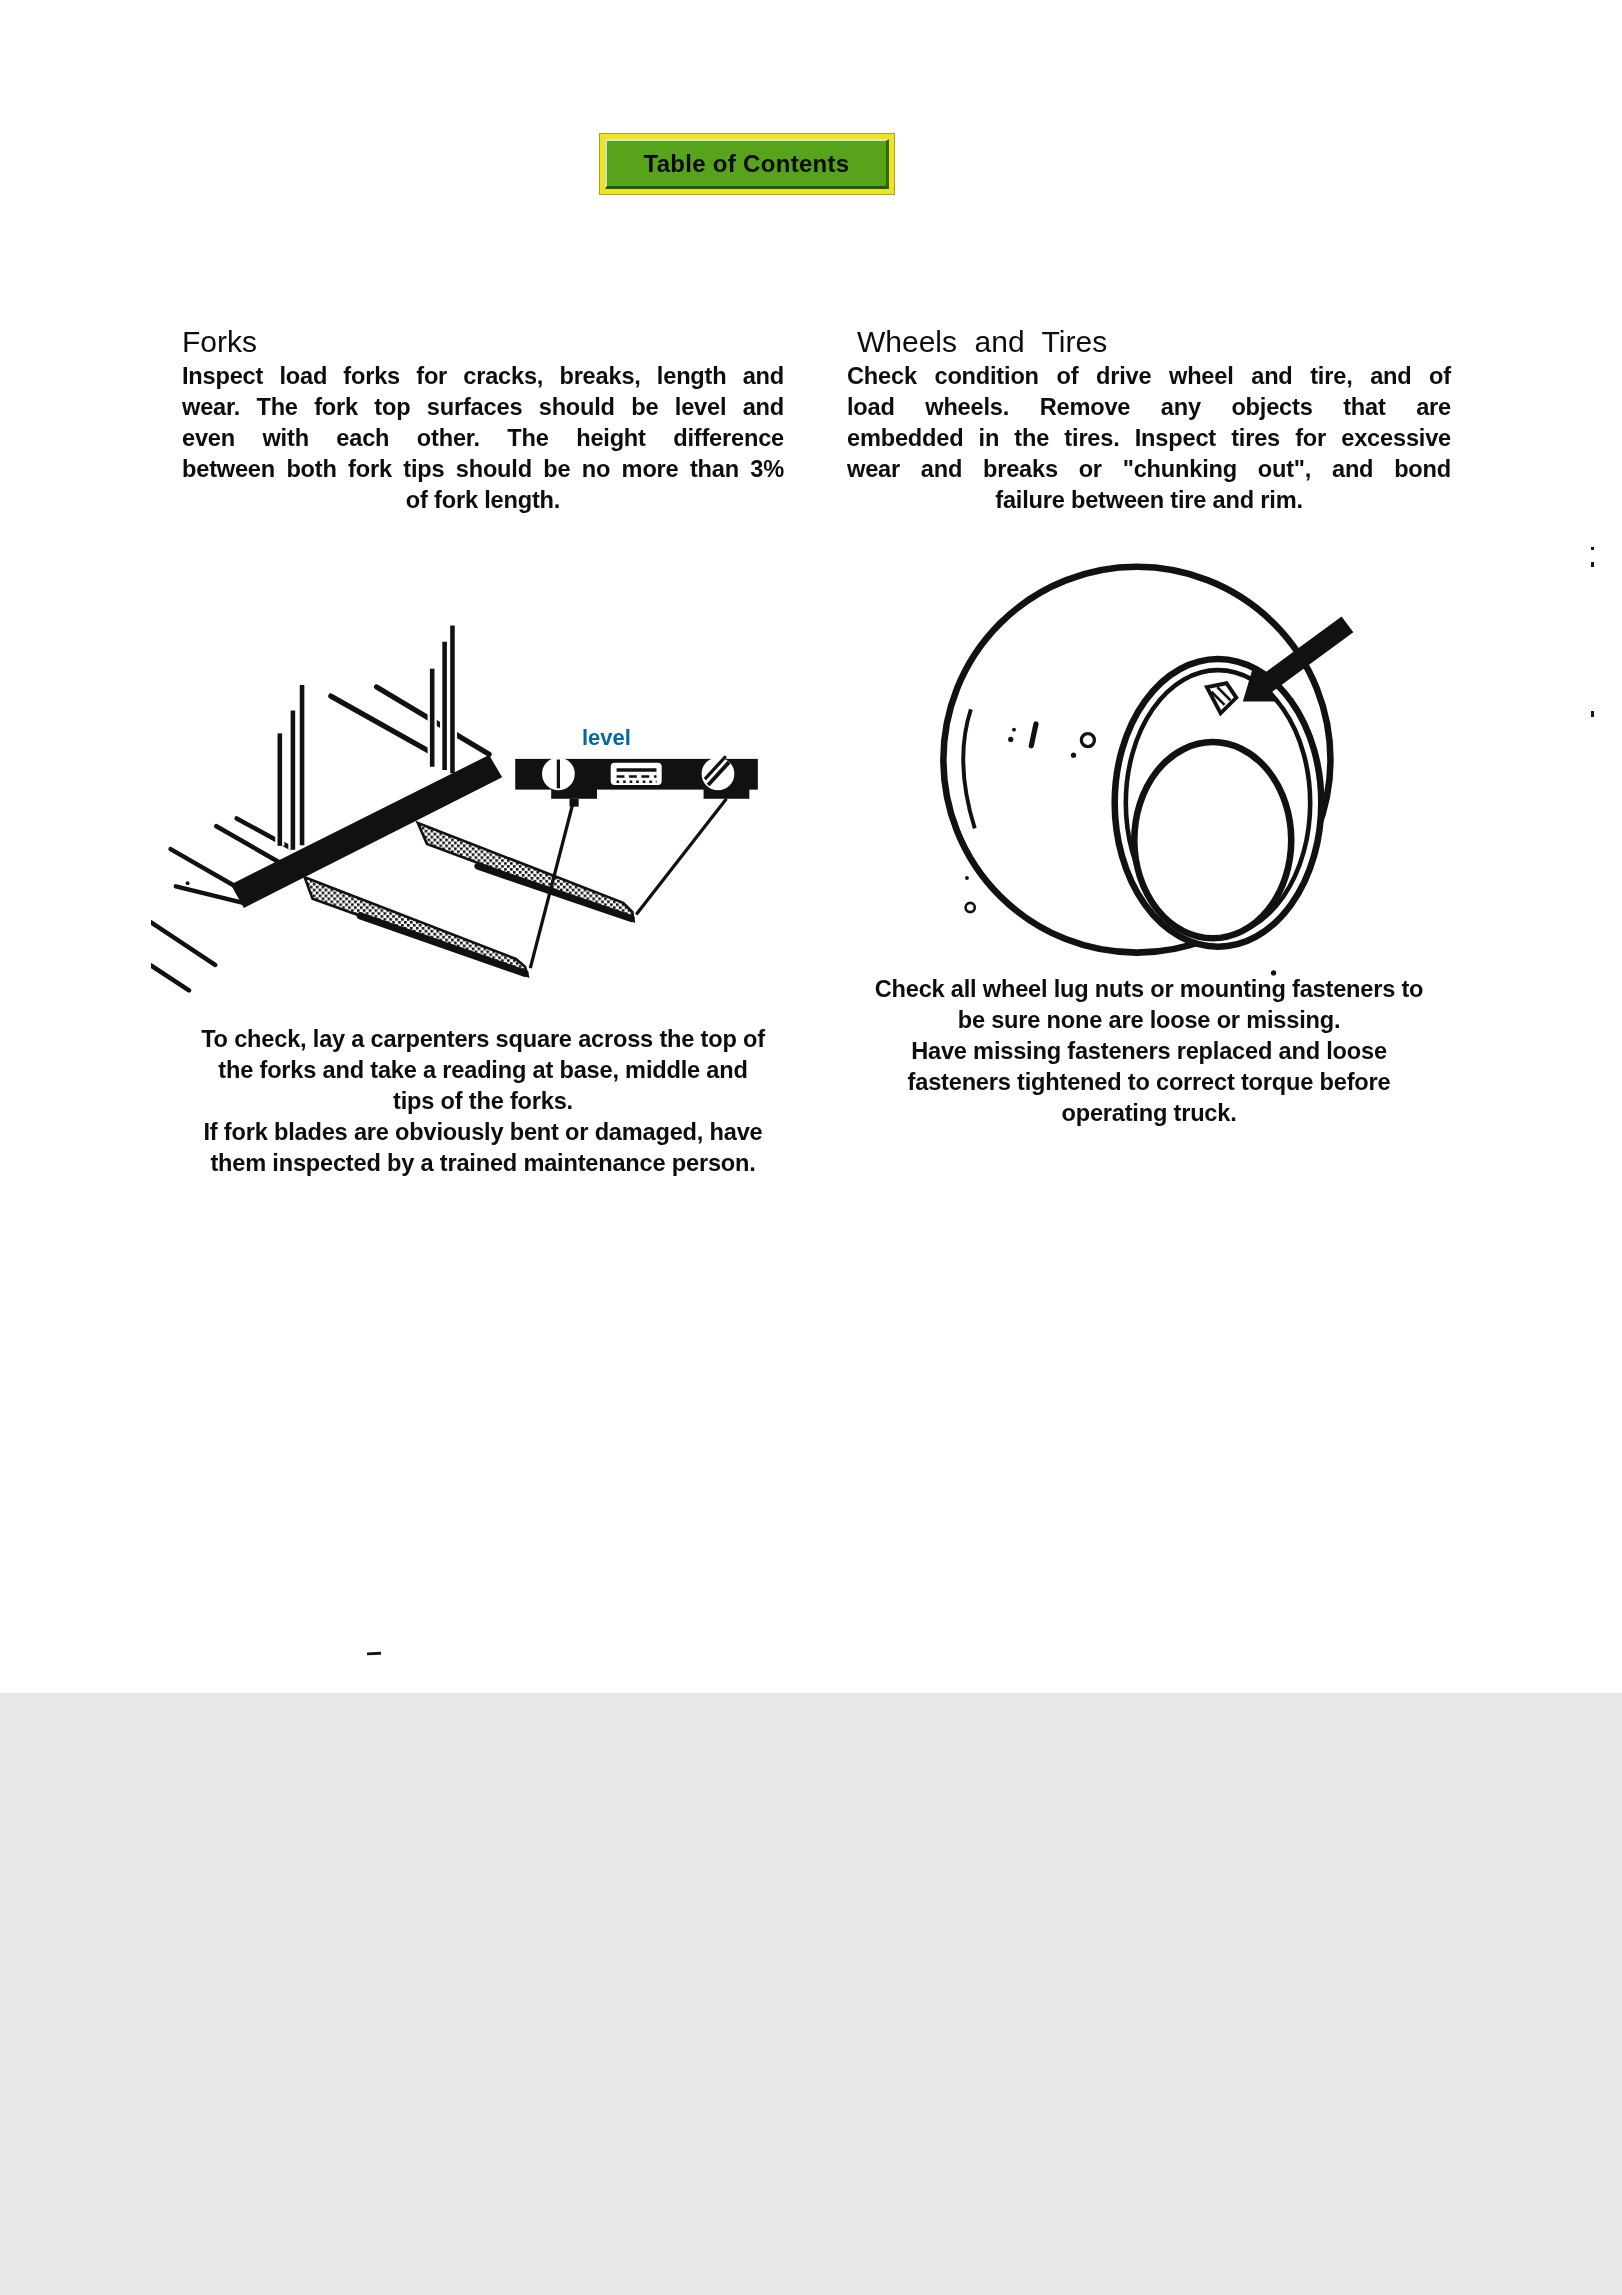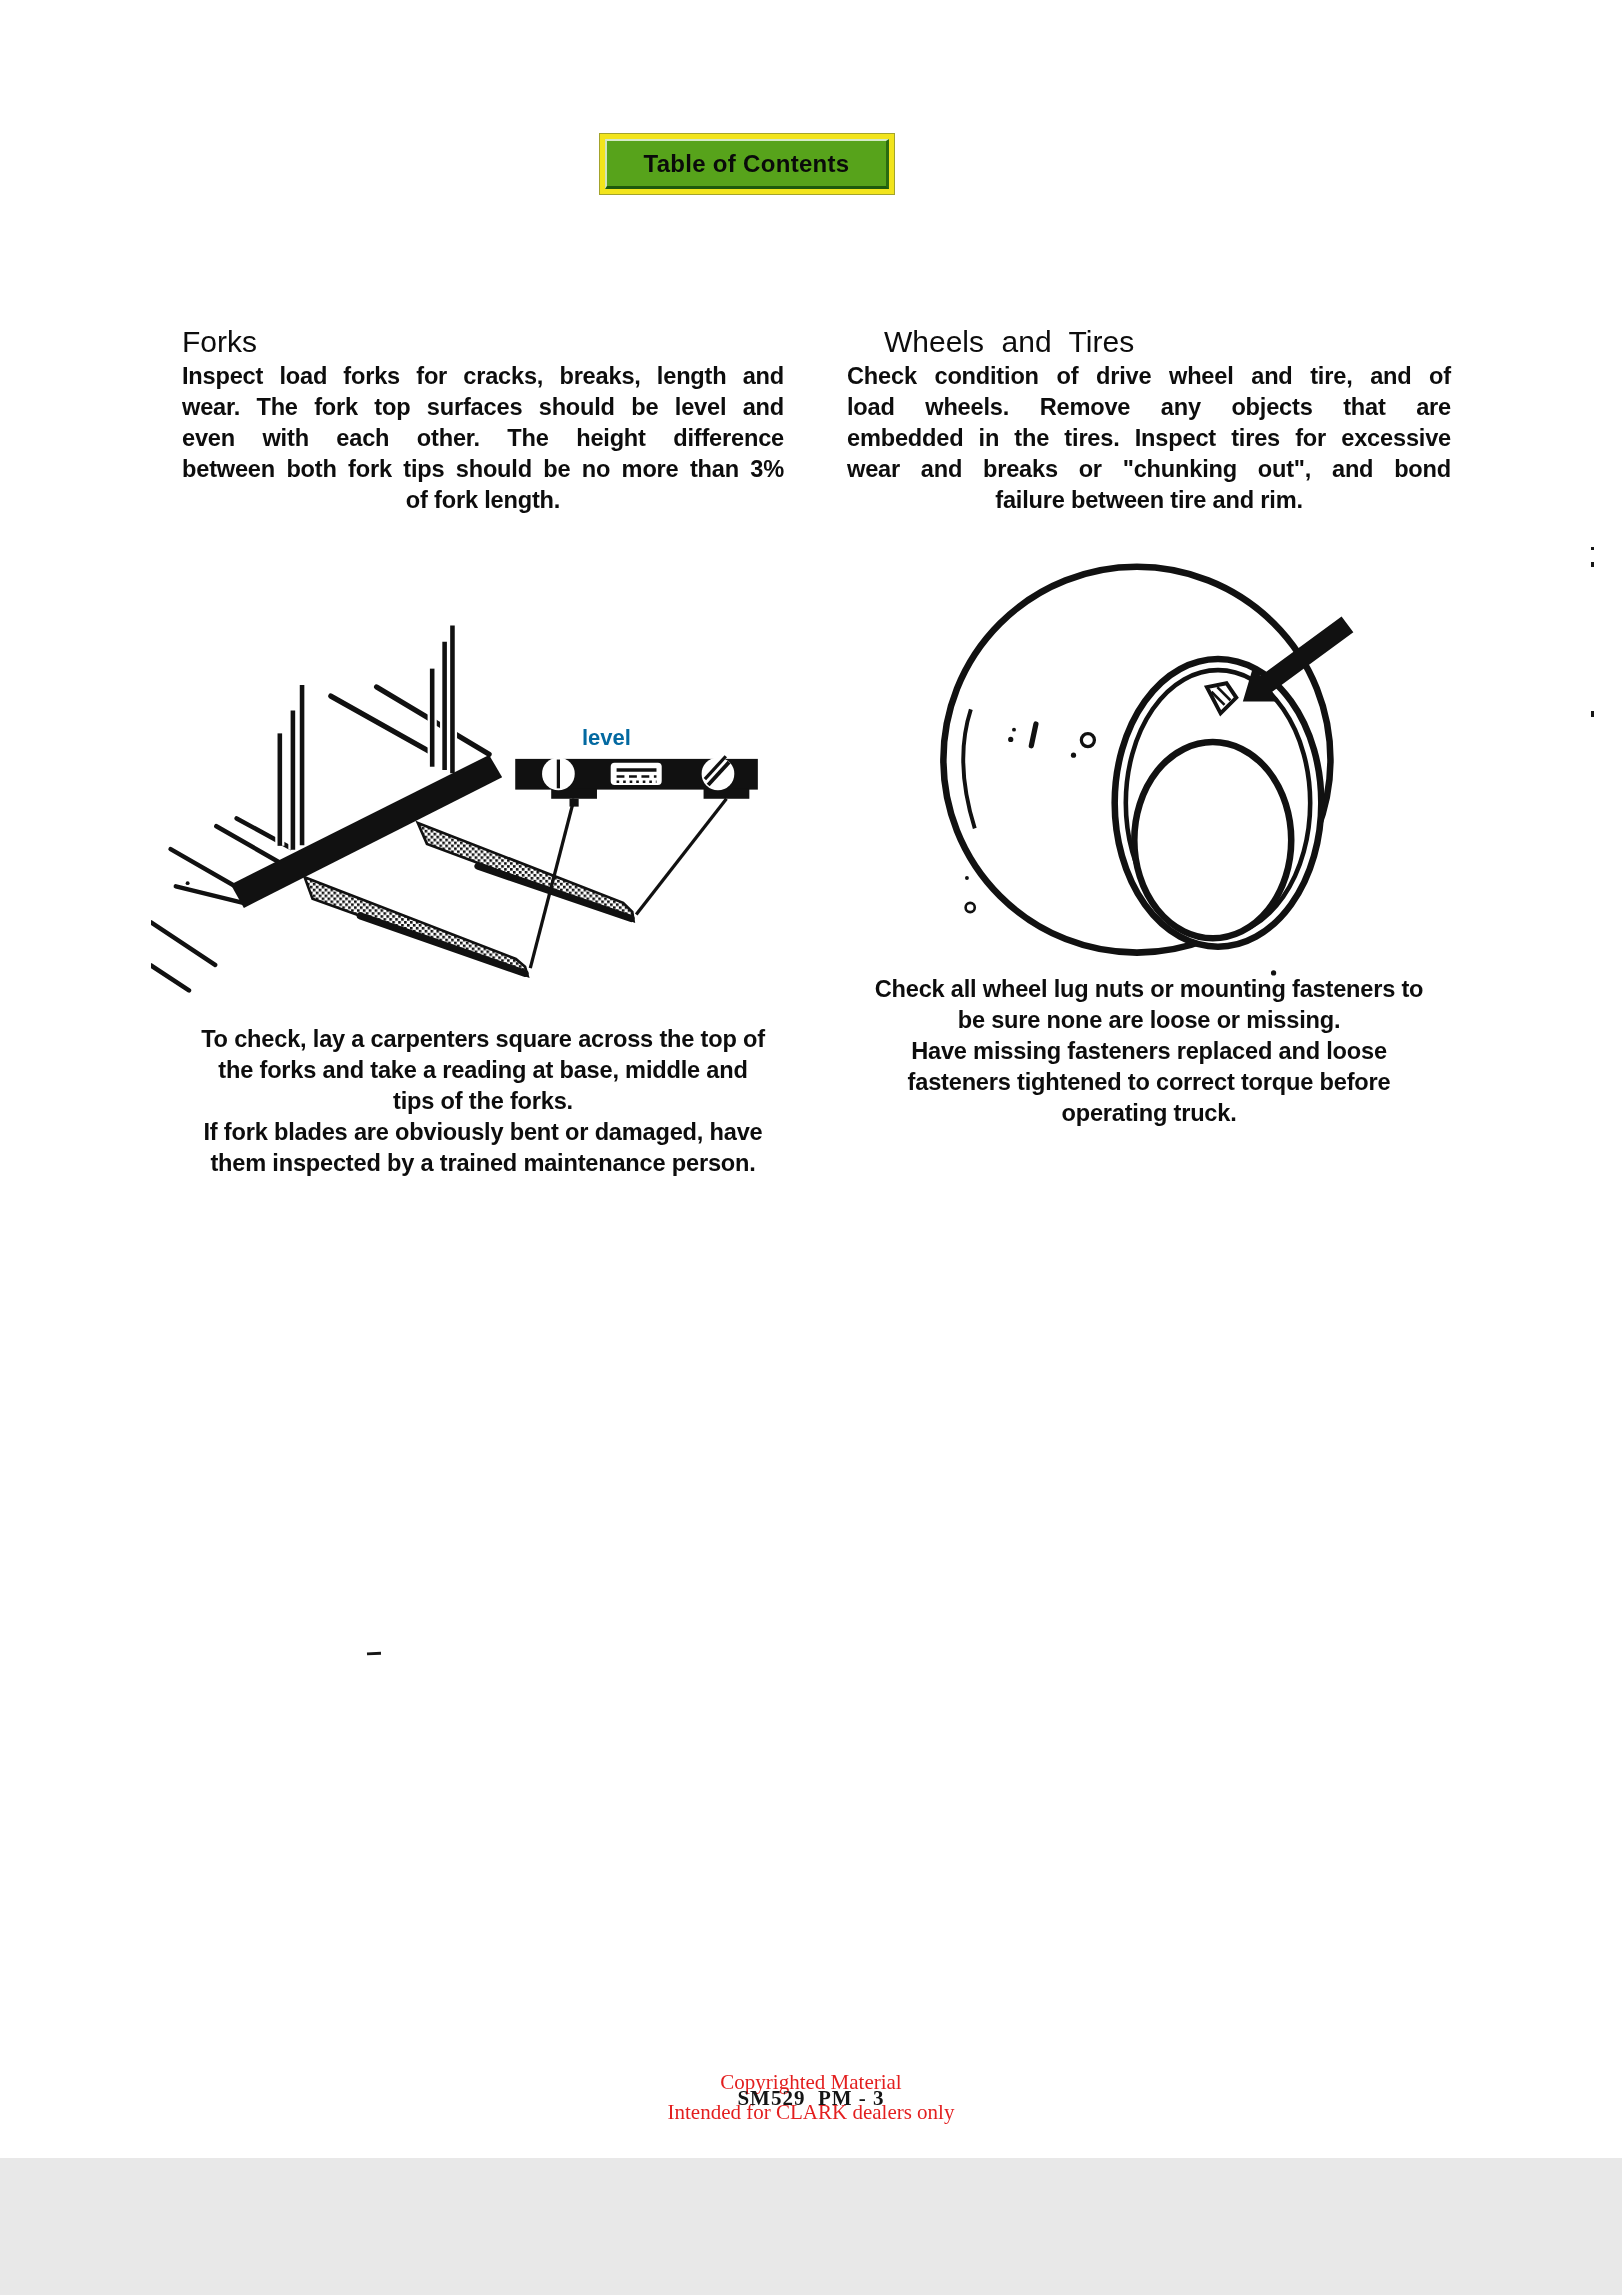--- a/index.html
+++ b/index.html
@@ -1,17 +1,17 @@
 <!DOCTYPE html>
 <html style="font-size:10.5px"><head>
 <meta charset="utf-8">
 <style>
   html,body{margin:0;padding:0;background:#e8e8e8;}
   .page{
-    position:relative; width:1623px; height:2158px; background:#ffffff;
+    position:relative; width:1623px; height:1693px; background:#ffffff;
     font-family:"Liberation Sans", sans-serif; color:#0d0d0d; overflow:hidden;
   }
   
   .toc-btn{
     position:absolute; left:599px; top:133px; width:296px; height:62px;
     background:#f2e41c; border:1.3px solid #a3a32c; box-sizing:border-box;
     padding:4.6px; cursor:pointer; display:block; text-decoration:none;
   }
   .toc-face{
     width:100%; height:100%; box-sizing:border-box; background:#57a31b;
@@ -146,21 +146,21 @@
   <div class="fig-label">level</div>
 
   <div class="para" style="left:182px; top:1024px;">
       <div class="pline">To check, lay a carpenters square across the top of</div>
       <div class="pline">the forks and take a reading at base, middle and</div>
       <div class="pline">tips of the forks.</div>
       <div class="pline">If fork blades are obviously bent or damaged, have</div>
       <div class="pline">them inspected by a trained maintenance person.</div>
     </div>
 
-  <div class="heading wide" style="left:884px; top:325px;">Wheels and Tires</div>
+  <div class="heading wide" style="left:857px; top:325px;">Wheels and Tires</div>
   <div class="para" style="left:847px; top:361px; width:604px;">
       <div class="pline fill">Check condition of drive wheel and tire, and of</div>
       <div class="pline fill">load wheels.   Remove any objects that are</div>
       <div class="pline fill">embedded in the tires.  Inspect tires for excessive</div>
       <div class="pline fill">wear and breaks or "chunking out", and bond</div>
       <div class="pline">failure between tire and rim.</div>
     </div>
 
   <svg class="fig" style="left:929px; top:559px;" width="425" height="425" viewBox="0 0 650 650">
     <ellipse cx="318" cy="307" rx="296" ry="295" fill="#fff" stroke="#111" stroke-width="10"></ellipse>

